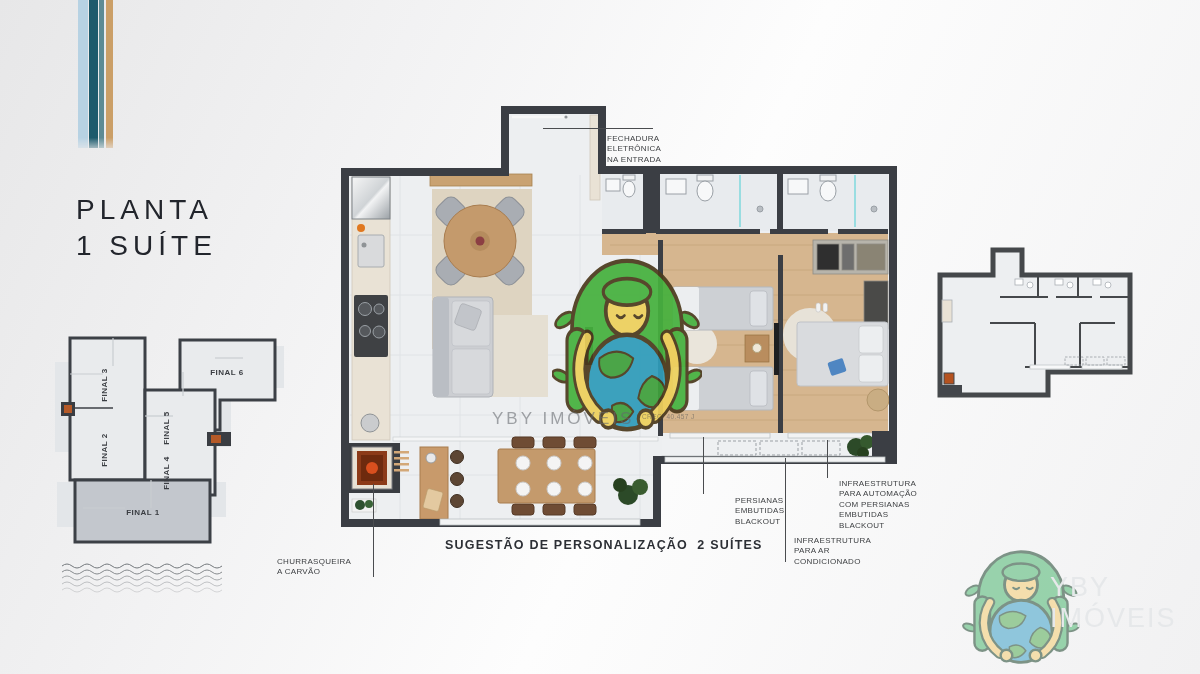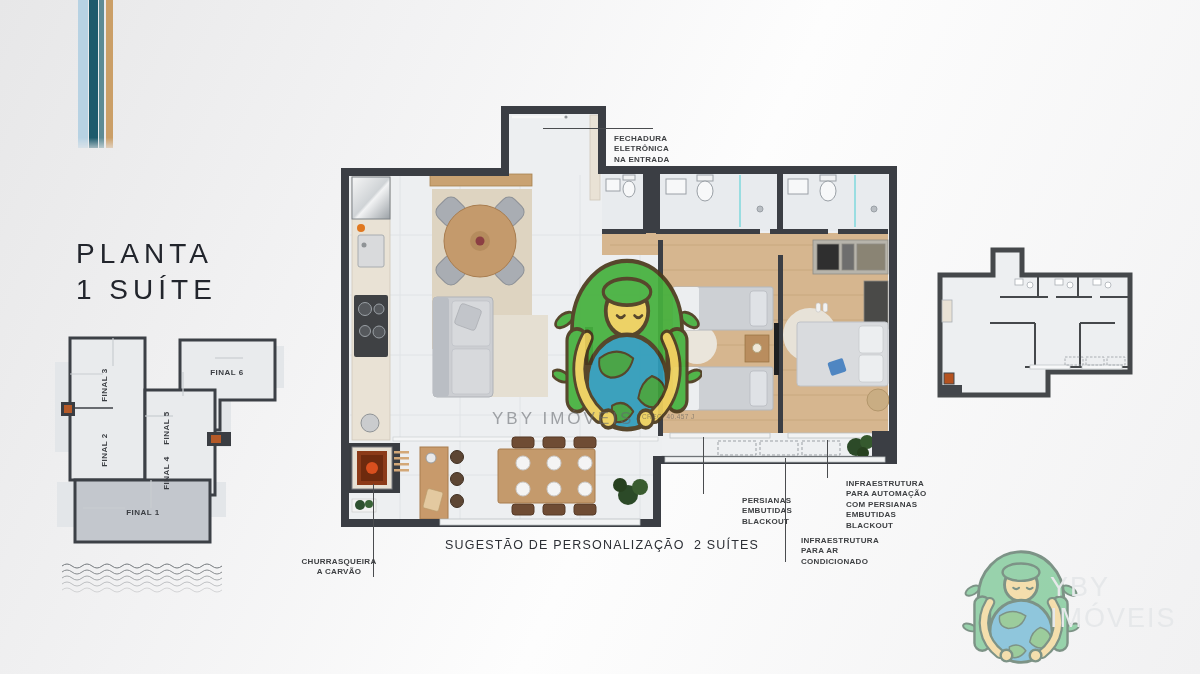--- a/index.html
+++ b/index.html
@@ -7,28 +7,28 @@
   .canvas{position:relative;width:1200px;height:674px;overflow:hidden;
     background:linear-gradient(115deg,#e7e7e8 0%,#f2f2f3 28%,#fdfdfd 55%,#f1f1f2 100%);}
   .abs{position:absolute;}
 
   
   .stripe{position:absolute;top:0;}
   .stripe-fade{-webkit-mask-image:linear-gradient(#000 0 93%,rgba(0,0,0,.35));
                mask-image:linear-gradient(#000 0 93%,rgba(0,0,0,.35));}
 
   
-  .title-block{left:76px;top:192px;color:#22252c;margin-top:44px;}
+  .title-block{left:76px;top:192px;color:#22252c;}
   .title-line{display:block;font-size:28px;line-height:36px;letter-spacing:5px;font-weight:400;}
 
   
-  .ann{font-size:8px;font-weight:700;line-height:1.3;letter-spacing:.3px;color:#3e4043;
-       white-space:pre-line;margin-left:7px;}
+  .ann{font-size:8px;font-weight:400;line-height:1.3;letter-spacing:.3px;color:#3e4043;
+       white-space:pre-line;}
   .leader{background:#4a4c4f;}
-  .caption{left:445px;top:538px;font-size:12.5px;font-weight:400;letter-spacing:1.2px;
+  .caption{left:445px;top:538px;font-size:12.5px;font-weight:700;letter-spacing:1.2px;
            color:#2c2f35;white-space:pre;}
 
   
   .wm-text{left:492px;top:409px;font-size:17px;letter-spacing:3px;color:rgba(100,104,108,.58);}
   .creci{left:642px;top:413px;font-size:6.5px;letter-spacing:.4px;color:rgba(80,82,84,.55);}
 
   
   .logo-text{left:1050px;top:572px;font-size:27px;letter-spacing:2px;color:#e6e8ea;font-weight:400;}
 
   .mascot-vivid{--outline:#4c3b1e;--hair:#46b13e;--face:#eed05c;--globe:#2f9cba;--land:#3fa03c;--arm:#eed05c;opacity:.93;}
@@ -378,21 +378,21 @@
 COM PERSIANAS
 EMBUTIDAS
 BLACKOUT</div>
 
   <div class="abs leader" style="left:785px;top:458px;width:1px;height:104px"></div>
   <div class="abs ann" style="left:794px;top:536px">INFRAESTRUTURA
 PARA AR
 CONDICIONADO</div>
 
   <div class="abs leader" style="left:373px;top:484px;width:1px;height:93px"></div>
-  <div class="abs ann" style="left:287px;top:557px;width:90px;text-align:center">CHURRASQUEIRA
+  <div class="abs ann" style="left:277px;top:557px;width:90px;text-align:left">CHURRASQUEIRA
 A CARVÃO</div>
 
   <div class="abs caption">SUGESTÃO DE PERSONALIZAÇÃO  2 SUÍTES</div>
 
   <svg class="abs" style="left:930px;top:245px" width="205" height="155" viewBox="0 0 205 155">
     <path d="M10,30 H63 V5 H92 V30 H200 V127 H118 V150 H10 Z" fill="#edeff1" stroke="#45484b" stroke-width="5"></path>
     <g stroke="#45484b" stroke-width="2">
       <line x1="70" y1="52" x2="118" y2="52"></line>
         <line x1="126" y1="52" x2="162" y2="52"></line>
         <line x1="170" y1="52" x2="200" y2="52"></line>

